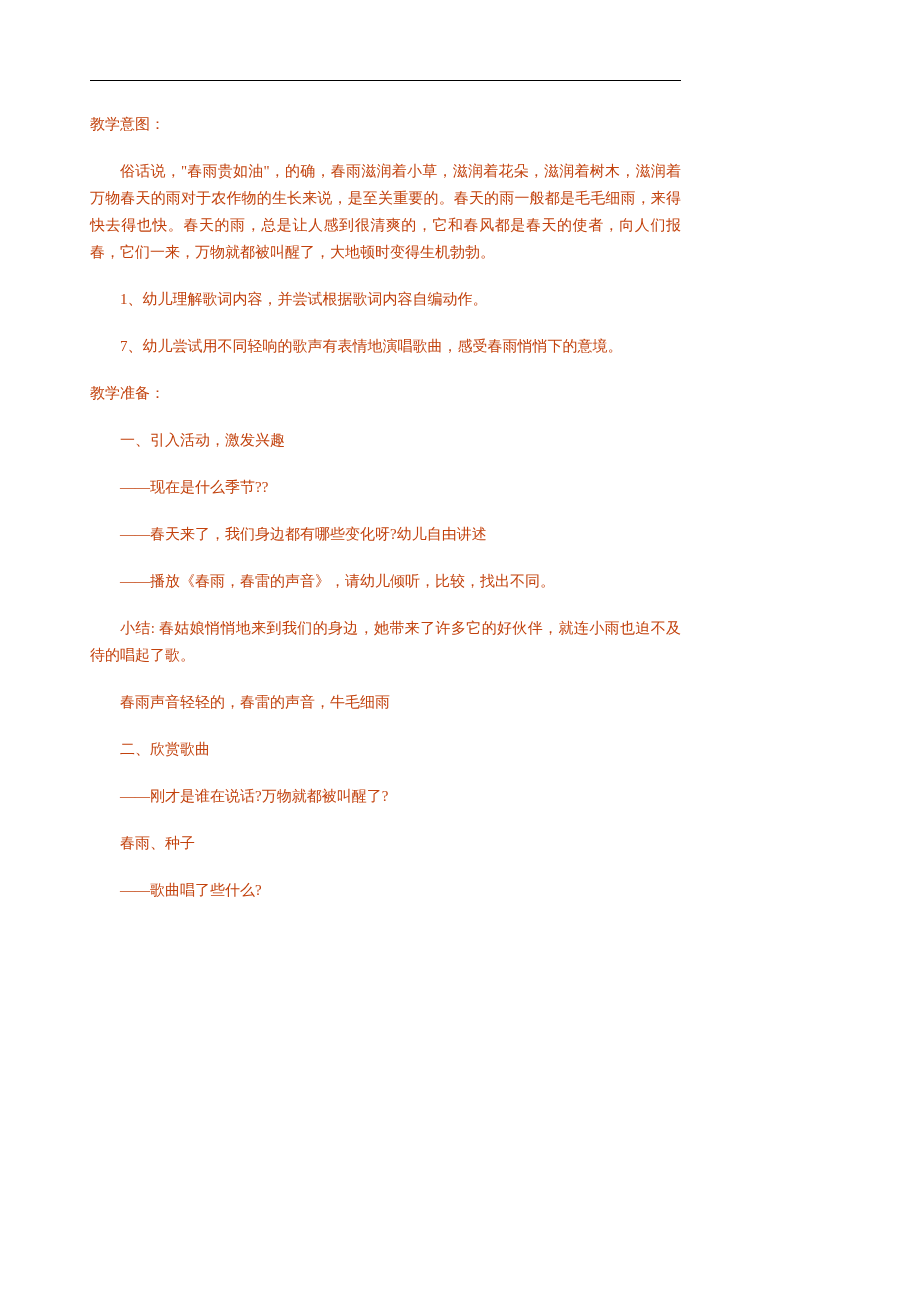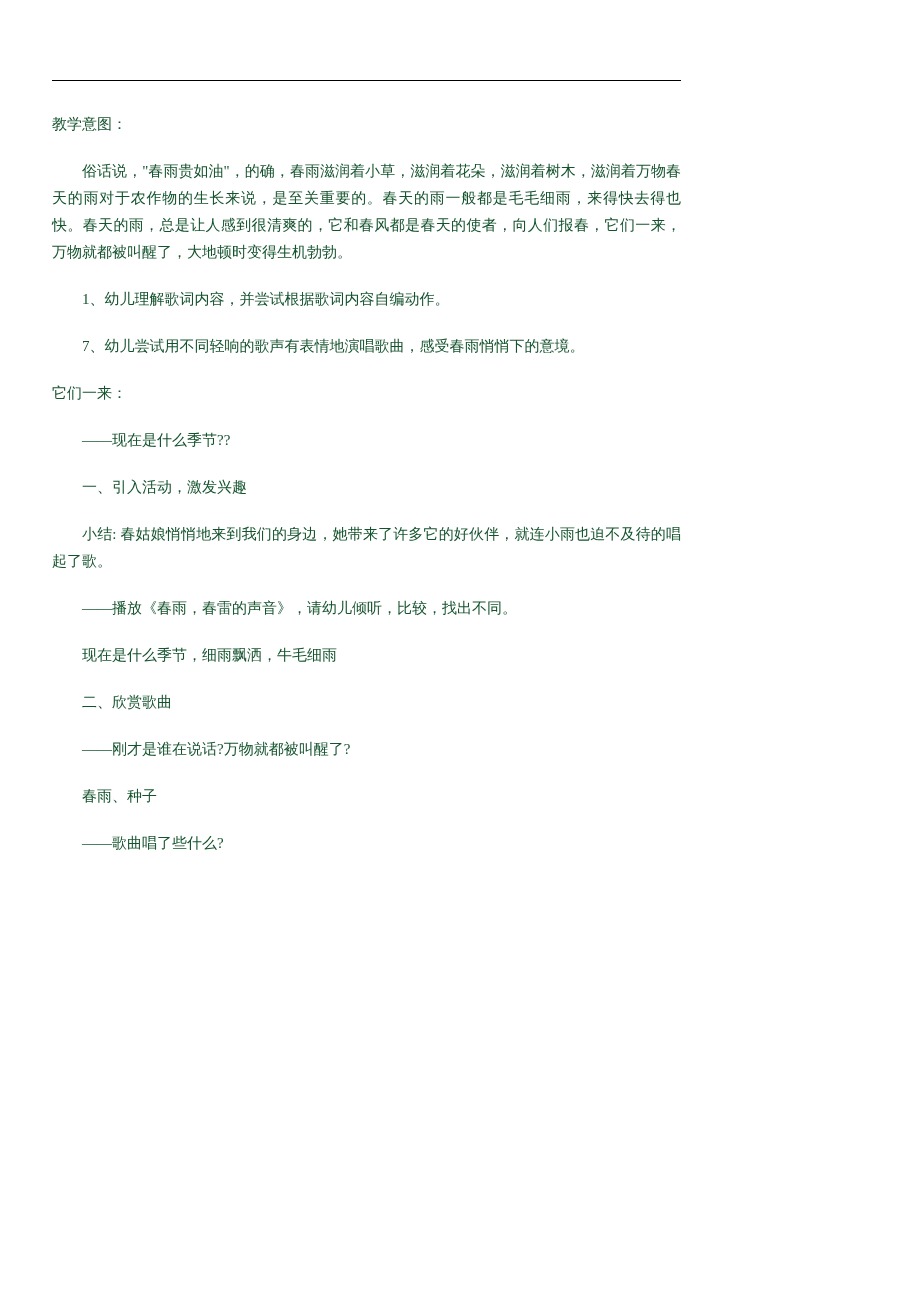--- a/index.html
+++ b/index.html
@@ -4,23 +4,23 @@
 <style>
   body {
     margin: 0;
     padding: 0;
     background: #ffffff;
     font-family: "SimSun", "宋体", serif;
     width: 920px;
   }
   .page {
     width: 801px;
-    padding: 80px 120px 60px 52px;
+    padding: 80px 120px 60px 90px;
     box-sizing: border-box;
-    color: #14532d;
+    color: #c2410c;
     font-size: 15px;
     line-height: 1.8;
   }
   .hr-line {
     border: none;
     border-top: 1.5px solid #000000;
     margin: 0 0 30px 0;
   }
   .section-heading {
     margin: 0 0 20px 0;
@@ -38,27 +38,28 @@
 <div class="page">
 
   <hr class="hr-line">
 
   <p class="section-heading">教学意图：</p>
   <p class="para">俗话说，"春雨贵如油"，的确，春雨滋润着小草，滋润着花朵，滋润着树木，滋润着万物春天的雨对于农作物的生长来说，是至关重要的。春天的雨一般都是毛毛细雨，来得快去得也快。春天的雨，总是让人感到很清爽的，它和春风都是春天的使者，向人们报春，它们一来，万物就都被叫醒了，大地顿时变得生机勃勃。</p>
 
   <p class="para">1、幼儿理解歌词内容，并尝试根据歌词内容自编动作。</p>
   <p class="para">7、幼儿尝试用不同轻响的歌声有表情地演唱歌曲，感受春雨悄悄下的意境。</p>
 
-  <p class="section-heading">它们一来：</p>
+  <p class="section-heading">教学准备：</p>
 
 
+  <p class="para">一、引入活动，激发兴趣</p>
   <p class="para">——现在是什么季节??</p>
-  <p class="para">一、引入活动，激发兴趣</p>
+  <p class="para">——春天来了，我们身边都有哪些变化呀?幼儿自由讲述</p>
+  <p class="para">——播放《春雨，春雷的声音》，请幼儿倾听，比较，找出不同。</p>
   <p class="para">小结: 春姑娘悄悄地来到我们的身边，她带来了许多它的好伙伴，就连小雨也迫不及待的唱起了歌。</p>
-  <p class="para">——播放《春雨，春雷的声音》，请幼儿倾听，比较，找出不同。</p>
-  <p class="para">现在是什么季节，细雨飘洒，牛毛细雨</p>
+  <p class="para">春雨声音轻轻的，春雷的声音，牛毛细雨</p>
 
   <p class="para">二、欣赏歌曲</p>
   <p class="para">——刚才是谁在说话?万物就都被叫醒了?</p>
   <p class="para">春雨、种子</p>
   <p class="para">——歌曲唱了些什么?</p>
 
 </div>
 
 </body></html>

